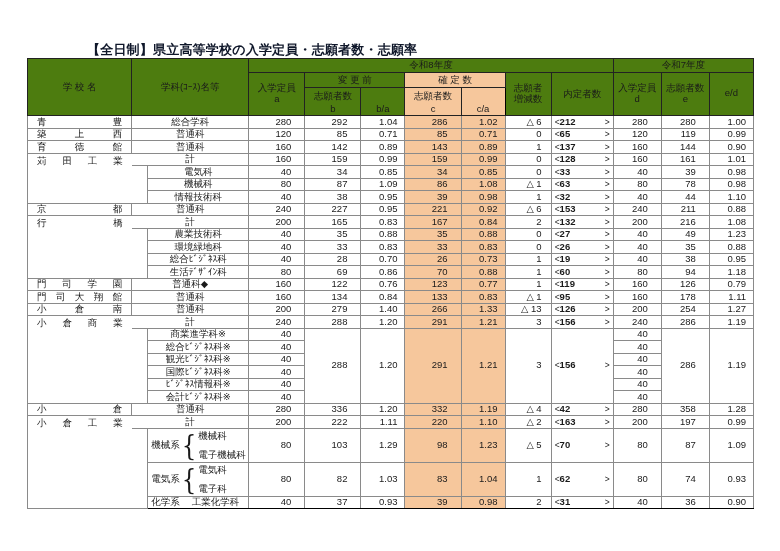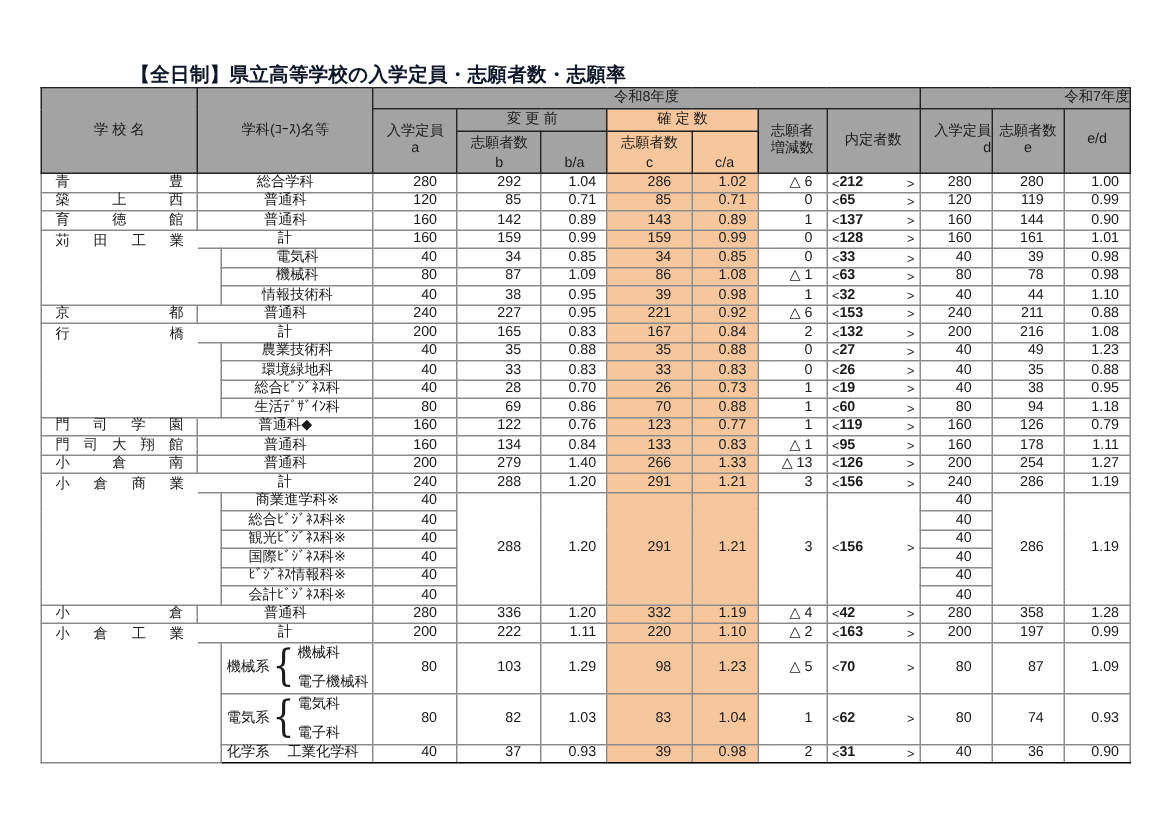--- a/index.html
+++ b/index.html
@@ -12,42 +12,42 @@
     letter-spacing:0.2px;
   }
   table.sheet{
     position:absolute;left:27px;top:58px;width:727px;
     border-collapse:collapse;table-layout:fixed;
     border:1.7px solid #000;
     font-size:9.5px;
   }
   
   thead th{
-    border:1px solid #222;background:#a3a3a3;font-weight:normal;
+    border:1px solid #222;background:#4d7c0f;font-weight:normal;
     padding:0;vertical-align:middle;text-align:center;line-height:1.15;
   }
   .h-r1{height:14px;}
   .h-r3 th{height:27px;}
   .two-line{display:flex;flex-direction:column;justify-content:space-between;height:100%;padding:1px 0;}
   .two-line .mid{margin:auto 0;}
   .bottom-line{display:flex;flex-direction:column;justify-content:flex-end;height:100%;padding-bottom:1px;}
   
   tbody td{
     border:1px solid #8a8a8a;height:11.5px;padding:0;vertical-align:middle;
     line-height:10.5px;
   }
   tr.grp > td{border-top:1.5px solid #000;}
   tbody tr:last-child > td{border-bottom:1.7px solid #000;}
   .hl{background:var(--hl,#F6C79C);}
   .num{text-align:right;padding-right:13px;}
   .ratio{text-align:right;padding-right:7px;}
   .chgc{text-align:right;padding-right:9px;}
   .bl-a{border-left:1.5px solid #000;}
   .bl-chg{border-left:1.5px solid #000;margin-left:19px;}
-  .bl-d{border-left:1.7px solid #000;text-align:right;}
+  .bl-d{border-left:1.7px solid #000;}
   .ctr{text-align:center;}
   .school-cell{padding:0 9px;}
   .jname{display:block;text-align:justify;text-align-last:justify;text-justify:inter-character;}
   .g-school{vertical-align:top;border-right:none;padding-top:1px;}
   .g-school .jname{line-height:11px;}
   .noleft{border-left:none;}
   .indent{border-left:none;border-right:1px solid #8a8a8a;}
   .nt{display:flex;align-items:center;height:100%;padding:0 3px;}
   .nt .sym{font-size:8.5px;color:#222;}
   .nt .ntv{flex:1;text-align:left;padding-right:7px;font-weight:bold;}

